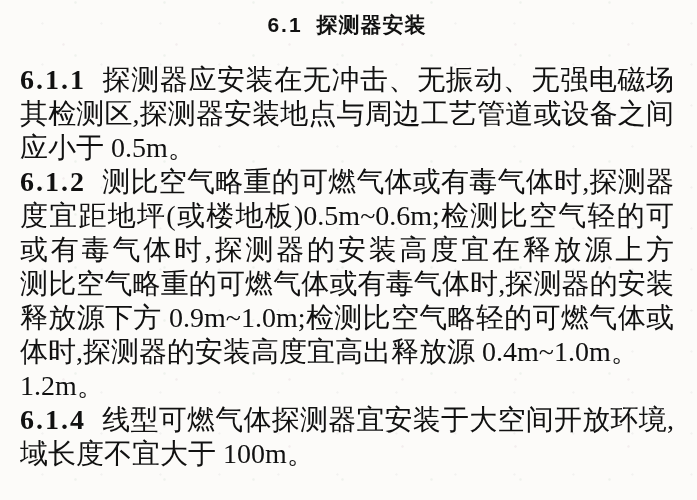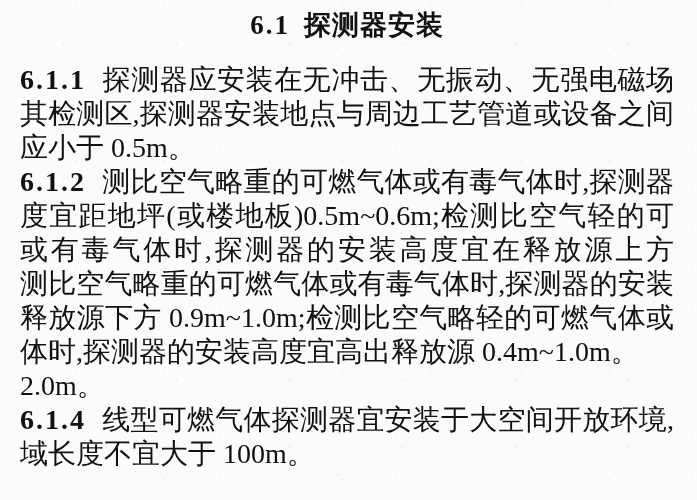--- a/index.html
+++ b/index.html
@@ -20,22 +20,22 @@
       radial-gradient(circle, rgba(170,200,175,0.16) 0.8px, transparent 1.6px),
       radial-gradient(circle, rgba(180,180,180,0.14) 0.7px, transparent 1.5px);
     background-size: 113px 67px, 89px 53px, 59px 41px;
     background-position: 7px 11px, 31px 29px, 13px 3px;
     overflow:hidden;
   }
   .title{
     margin:0;
     height:26px;line-height:26px;
     text-align:center;
-    font-size:27px;font-weight:bold;
-    font-family:Liberation Serif, serif;
+    font-size:21px;font-weight:bold;
+    font-family:Liberation Sans, sans-serif;
     letter-spacing:1px;
   }
   .title .tnum{margin-right:14px;letter-spacing:2px;}
   .body{margin-top:25px;}
   .para{margin:0;}
   .ln{
     height:34px;line-height:34px;
     font-size:28px;
     text-align:justify;
     text-align-last:justify;
@@ -70,21 +70,21 @@
     <div class="para">
       <div class="ln"><span class="num">6.1.2</span><span>测比空气略重的可燃气体或有毒气体时,探测器的安装高</span></div>
       <div class="ln">度宜距地坪(或楼地板)0.5m~0.6m;检测比空气轻的可燃气体</div>
       <div class="ln">或有毒气体时,探测器的安装高度宜在释放源上方 2.0m 内。检</div>
       <div class="ln">测比空气略重的可燃气体或有毒气体时,探测器的安装高度宜在</div>
       <div class="ln">释放源下方 0.9m~1.0m;检测比空气略轻的可燃气体或有毒气</div>
       <div class="ln last">体时,探测器的安装高度宜高出释放源 0.4m~1.0m。</div>
     </div>
 
     <div class="para">
-      <div class="ln last">2.0m。</div>
+      <div class="ln last">1.2m。</div>
     </div>
 
     <div class="para">
       <div class="ln"><span class="num">6.1.4</span><span>线型可燃气体探测器宜安装于大空间开放环境,或楼地板</span></div>
       <div class="ln last">域长度不宜大于 100m。</div>
     </div>
 
   </div>
 </div>
 

